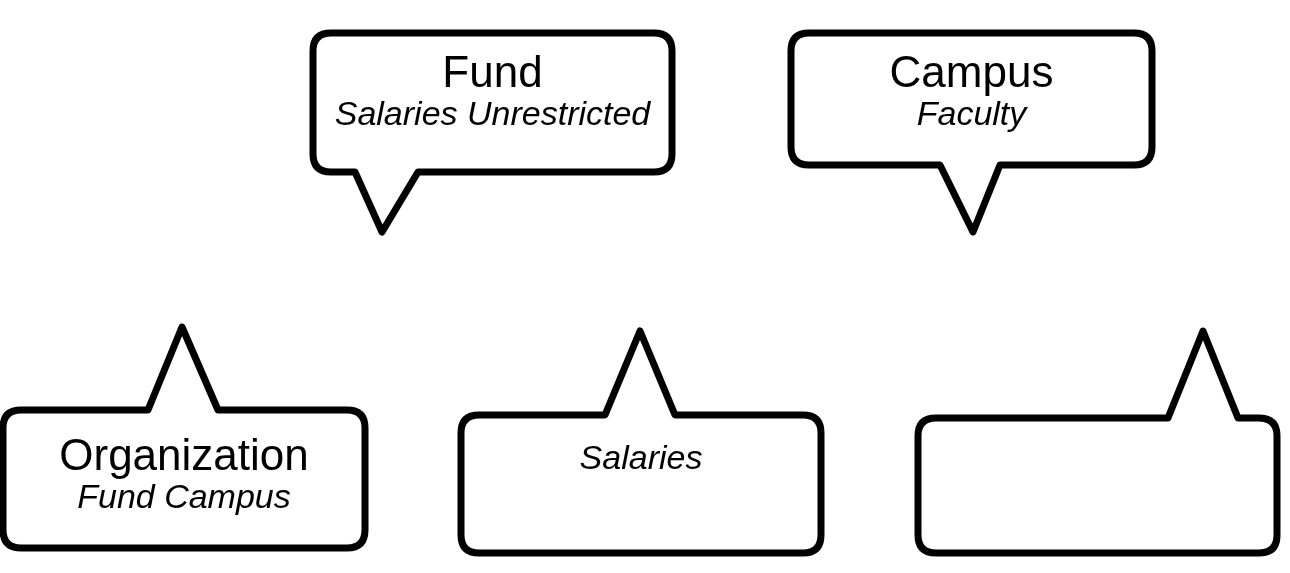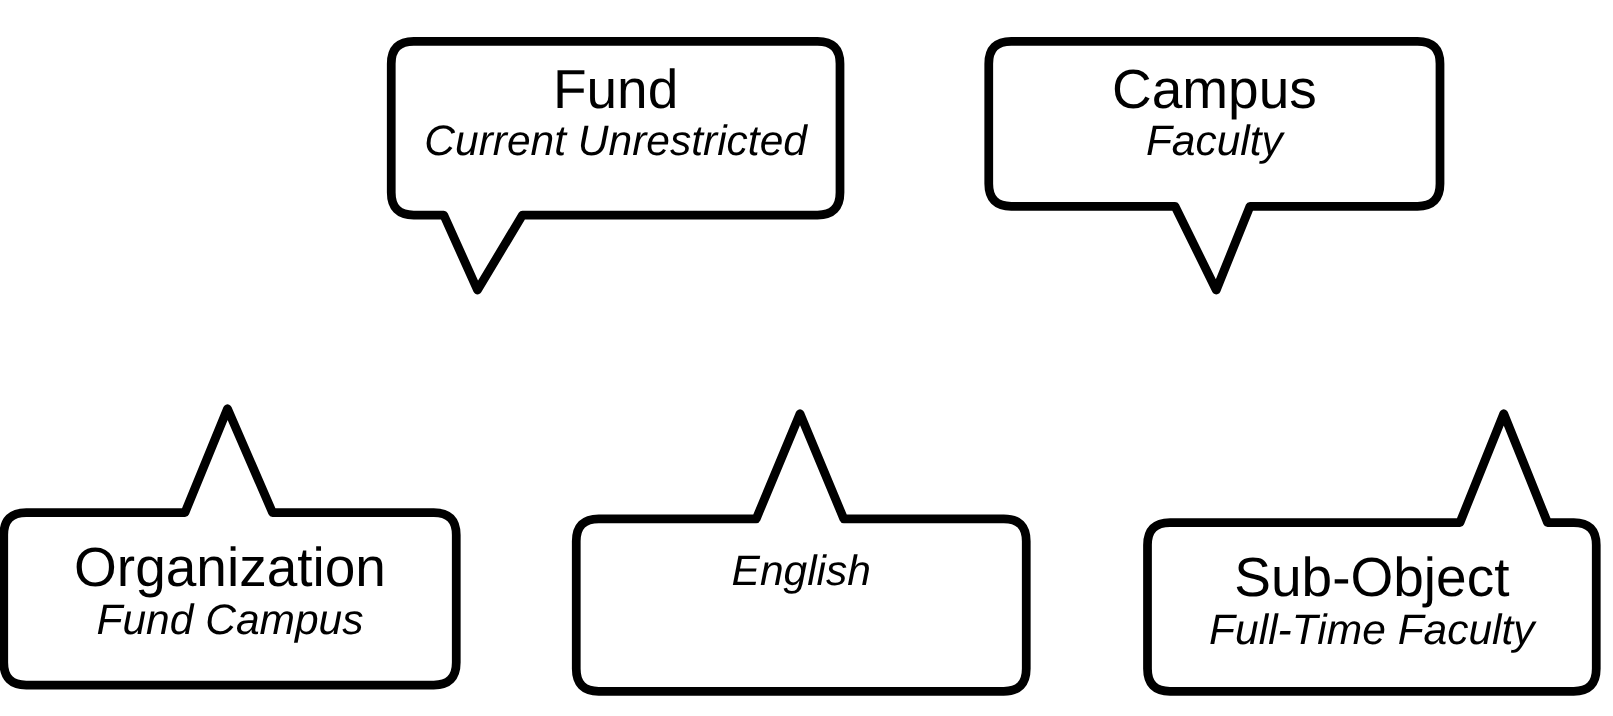--- a/index.html
+++ b/index.html
@@ -130,36 +130,32 @@
                Q 1277,553 1259,553
                L 936,553
                Q 918,553 918,535
                L 918,436
                Q 918,418 936,418 Z"></path>
     </g>
   </svg>
 
   <div class="callout-text" style="left:313px; top:50px; width:359px;">
     <div class="callout-title">Fund</div>
-    <div class="callout-sub">Current Unrestricted</div>
+    <div class="callout-sub">Salaries Unrestricted</div>
   </div>
 
   <div class="callout-text" style="left:791px; top:50px; width:361px;">
     <div class="callout-title">Campus</div>
     <div class="callout-sub">Faculty</div>
   </div>
 
 
   <div class="callout-text" style="left:3px; top:433px; width:362px;">
     <div class="callout-title">Organization</div>
     <div class="callout-sub">Fund Campus</div>
   </div>
 
   <div class="callout-text" style="left:461px; top:438px; width:360px;">
-    <div class="callout-sub">English</div>
+    <div class="callout-sub">Salaries</div>
   </div>
 
-  <div class="callout-text" style="left:918px; top:441px; width:359px;">
-    <div class="callout-title">Sub-Object</div>
-    <div class="callout-sub">Full-Time Faculty</div>
-  </div>
 
 </div>
 
 </body></html>

